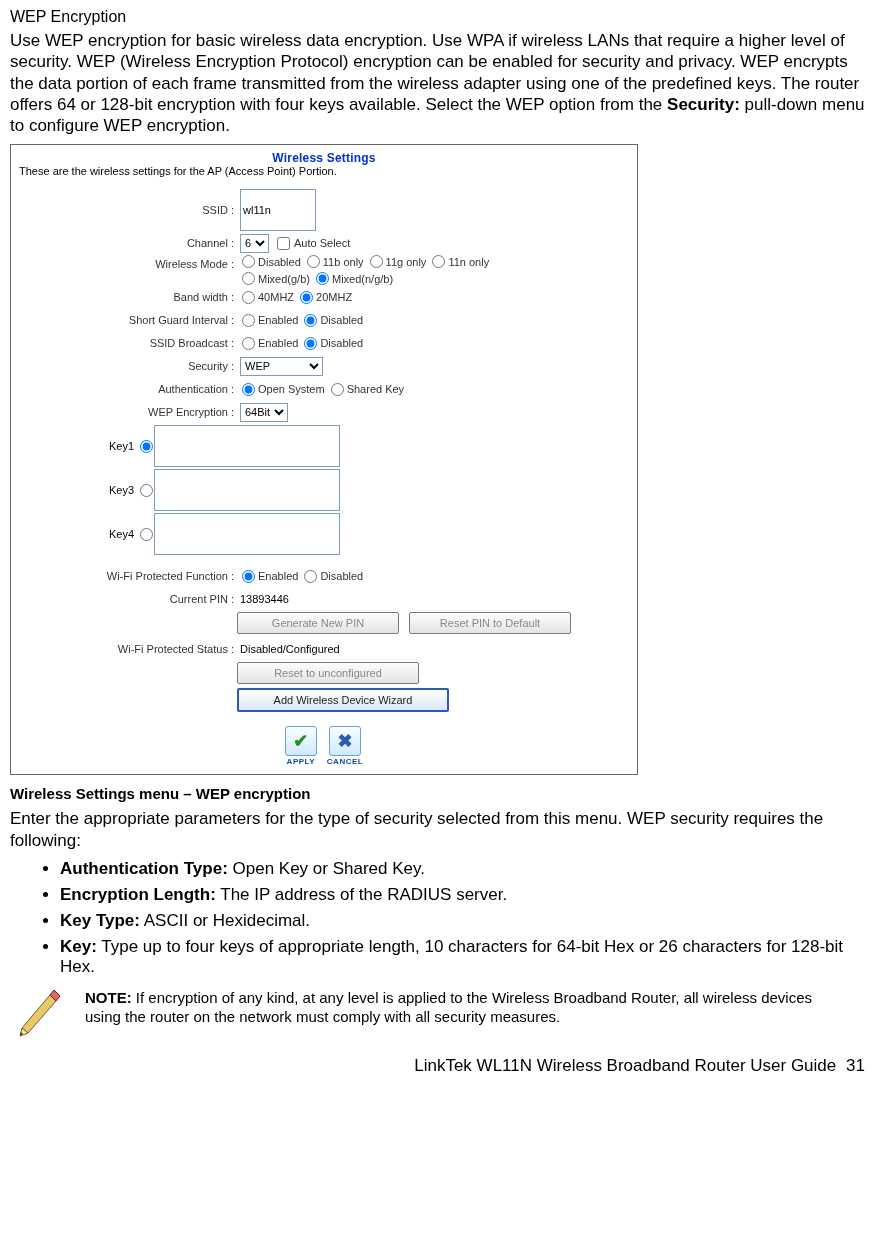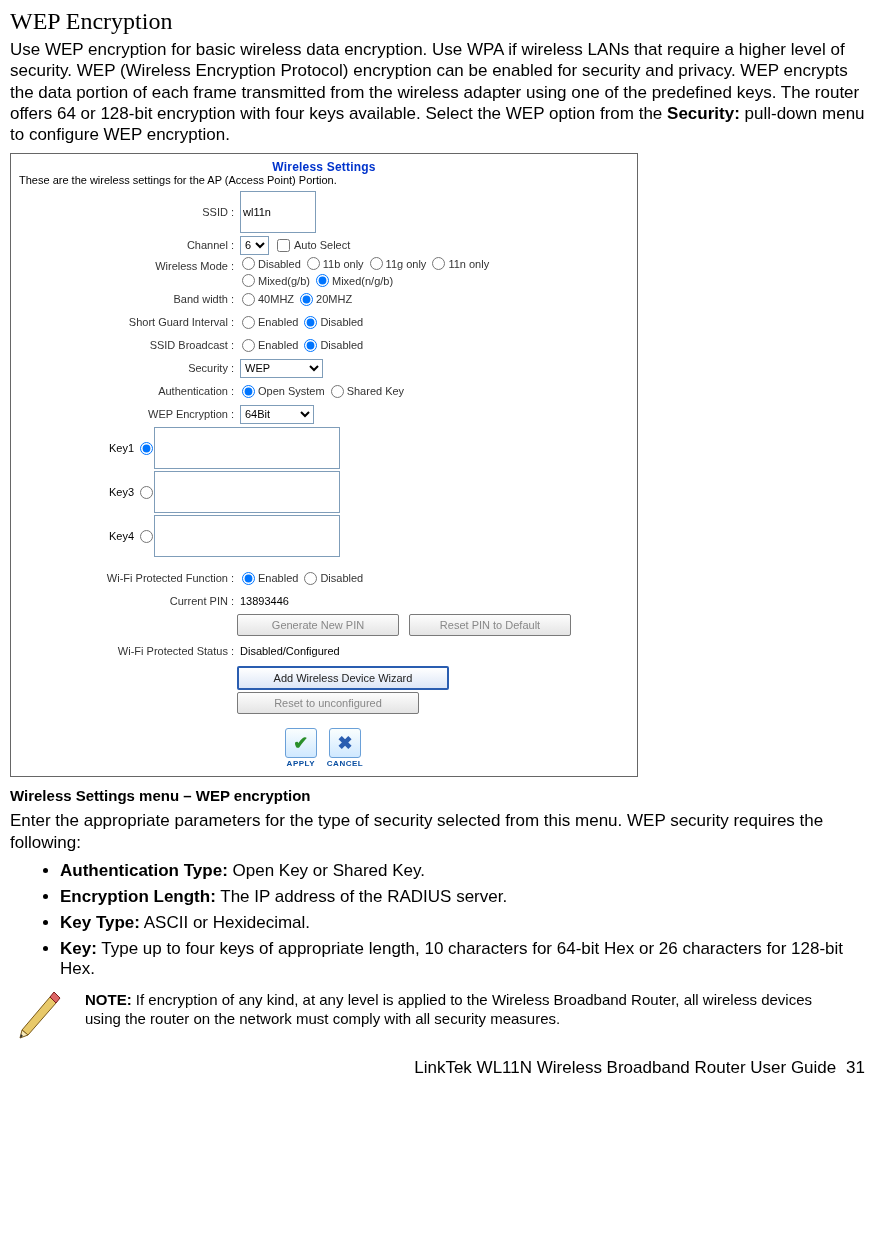--- a/index.html
+++ b/index.html
@@ -1,21 +1,21 @@
 <!DOCTYPE html>
 <html><head>
 <meta charset="utf-8">
 <style>
 body { font-family: Arial, Helvetica, sans-serif; margin: 0; padding: 8px 10px; width: 855px; color: #000; }
-.h2 { font-size: 24px; font-weight: 400; margin: 0 0 4px 0; font-family: Liberation Serif, serif; }
+.h2 { font-size: 16px; font-weight: 400; margin: 0 0 4px 0; }
 .p { font-size: 17px; line-height: 1.25; margin: 0 0 8px 0; }
 .bold { font-weight: bold; }
 .panel { border: 1px solid #666; width: 610px; padding: 6px 8px 8px 8px; font-family: Verdana, Geneva, sans-serif; font-size: 11px; color: #000; position: relative; }
 .panel-title { color: #0033cc; font-weight: bold; font-size: 12px; letter-spacing: .2px; text-align: center; }
-.panel-sub { font-size: 11px; margin-bottom: 5px; }
+.panel-sub { font-size: 11px; margin-bottom: 12px; }
 .row { display: flex; align-items: center; min-height: 22px; margin: 1px 0; }
 .lbl { width: 215px; text-align: right; padding-right: 6px; font-size: 11px; color: #333; }
 .val { display: flex; align-items: center; flex-wrap: wrap; gap: 4px; }
 .val label { display:inline-flex; align-items:center; gap:2px; font-size:11px; color:#333; }
 input[type=text].txt { height:16px; font-size:11px; padding:12px 2px; border:1px solid #7f9db9; }
 select.sel { height:19px; font-size:11px; border:1px solid #7f9db9; background:#fff; }
 input[type=radio] { margin:0 1px 0 2px; }
 input[type=checkbox]{margin:0 2px 0 4px;}
 .keyrow { display:flex; align-items:center; margin:2px 0; }
 .keylbl { width:115px; text-align:right; padding-right:4px; font-size:11px; }
@@ -150,21 +150,21 @@
         </label>
       <label>
           <input type="radio" name="au" style="">
           <span>Shared Key</span>
         </label>
     </div>
   </div>
   <div class="row">
     <div class="lbl">WEP Encryption :</div>
     <div class="val">
-        <select class="sel" style="width:74px"><option>64Bit</option></select>
+        <select class="sel" style="width:48px"><option>64Bit</option></select>
       </div>
   </div>
 
   <div class="keyrow">
       <div class="keylbl">Key1</div>
       <input type="radio" name="k" checked="" style=""> 
       <input type="text" class="txt keyinp" style="">
     </div>
   <div class="keyrow">
       <div class="keylbl">Key3</div>
@@ -199,25 +199,25 @@
   <div class="btnrow" style="margin-top:2px;margin-bottom:4px">
     <div class="winbtn" style="width:140px">Generate New PIN</div>
     <div class="winbtn" style="width:140px">Reset PIN to Default</div>
   </div>
   <div class="row">
     <div class="lbl">Wi-Fi Protected Status :</div>
     <div class="val">
         <span>Disabled/Configured</span>
       </div>
   </div>
+  <div class="btnrow" style="margin-top:2px">
+      <div class="winbtn" style="width:160px">Reset to unconfigured</div>
+    </div>
   <div class="btnrow" style="margin-top:4px">
       <div class="winbtn active" style="width:190px">Add Wireless Device Wizard</div>
-    </div>
-  <div class="btnrow" style="margin-top:2px">
-      <div class="winbtn" style="width:160px">Reset to unconfigured</div>
     </div>
 
   <div class="apply-cancel">
     <div class="ac-col">
       <div class="iconbtn">
           <span class="check-mark">✔</span>
         </div>
       <div class="iconlabel">APPLY</div>
     </div>
     <div class="ac-col">

